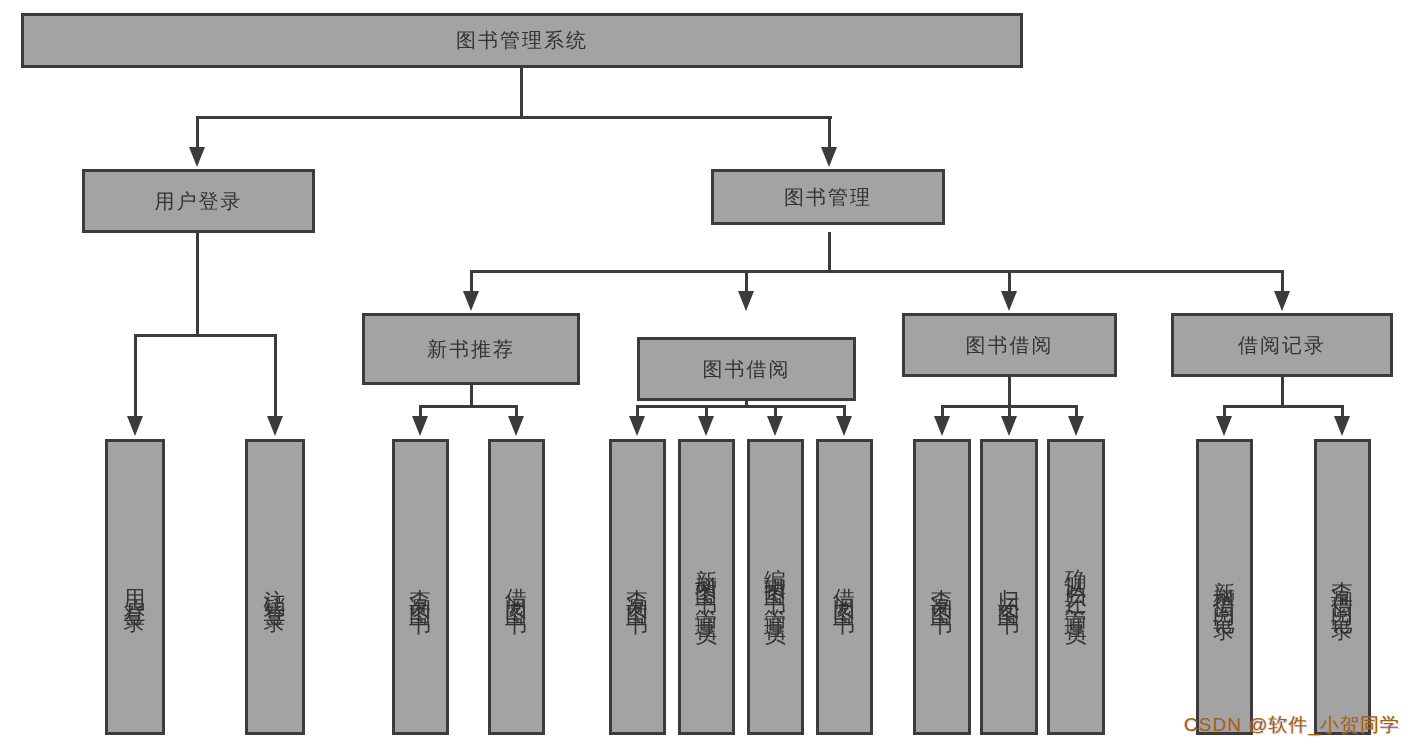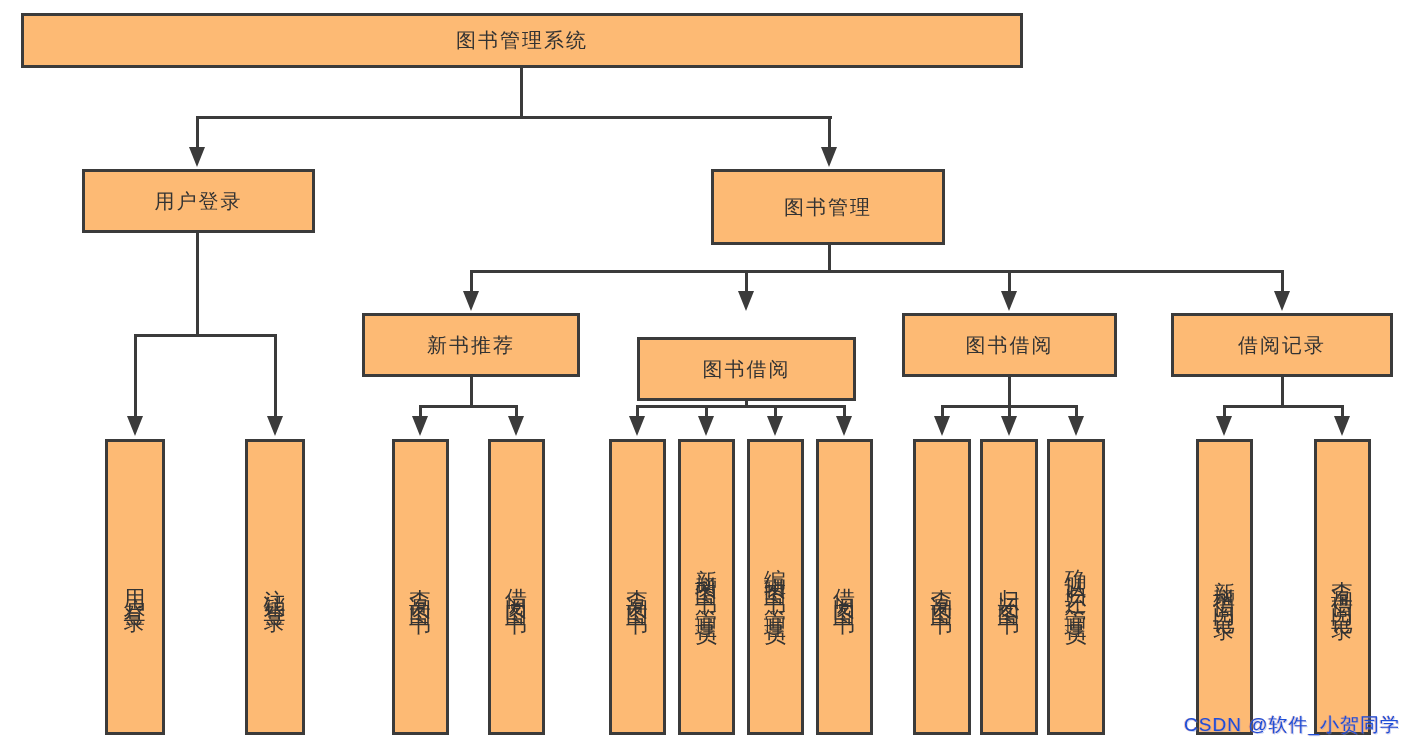--- a/index.html
+++ b/index.html
@@ -2,36 +2,36 @@
 <html><head>
 <meta charset="utf-8">
 <style>
   html,body{margin:0;padding:0;}
   body{
     width:1405px;height:747px;position:relative;background:#ffffff;
     font-family:"Liberation Sans",sans-serif;color:#333333;overflow:hidden;
   }
   .canvas{position:absolute;inset:0;}
   .box{
-    position:absolute;box-sizing:border-box;background:#fdba74;
+    position:absolute;box-sizing:border-box;background:#a3a3a3;
     border:3px solid #3b3b3b;display:flex;align-items:center;justify-content:center;
   }
   .hlabel{font-size:20px;letter-spacing:2px;white-space:nowrap;}
   .vlabel{
     writing-mode:vertical-rl;text-orientation:mixed;
     font-size:22px;letter-spacing:8px;line-height:1.05;white-space:nowrap;
   }
   .line{position:absolute;background:#3b3b3b;}
   .arrow{
     position:absolute;width:0;height:0;
     border-left:8px solid transparent;border-right:8px solid transparent;
     border-top:20px solid #3b3b3b;
   }
   .watermark{
-    position:absolute;top:712px;right:5px;font-size:19px;color:#1d4ed8;
+    position:absolute;top:712px;right:5px;font-size:19px;color:#a16207;
     letter-spacing:1px;white-space:nowrap;
     text-shadow:-1px 0 0 rgba(222,120,120,0.45), 1px 1px 0 rgba(130,150,230,0.40);
   }
 </style>
 </head>
 <body>
 
 <div class="canvas">
 
   <div class="line" style="left:520px;top:68px;width:3px;height:50px;"></div>
@@ -93,25 +93,25 @@
   <div class="arrow" style="left:1216px;top:416px;"></div>
   <div class="arrow" style="left:1334px;top:416px;"></div>
 
   <div class="box" style="left:21px;top:13px;width:1002px;height:55px;">
     <span class="hlabel">图书管理系统</span>
   </div>
 
   <div class="box" style="left:82px;top:169px;width:233px;height:64px;">
     <span class="hlabel">用户登录</span>
   </div>
-  <div class="box" style="left:711px;top:169px;width:234px;height:76px;">
+  <div class="box" style="left:711px;top:169px;width:234px;height:56px;">
     <span class="hlabel">图书管理</span>
   </div>
 
-  <div class="box" style="left:362px;top:313px;width:218px;height:64px;">
+  <div class="box" style="left:362px;top:313px;width:218px;height:72px;">
     <span class="hlabel">新书推荐</span>
   </div>
   <div class="box" style="left:637px;top:313px;width:219px;height:64px;margin-top:24px;">
     <span class="hlabel">图书借阅</span>
   </div>
   <div class="box" style="left:902px;top:313px;width:215px;height:64px;">
     <span class="hlabel">图书借阅</span>
   </div>
   <div class="box" style="left:1171px;top:313px;width:222px;height:64px;">
     <span class="hlabel">借阅记录</span>

